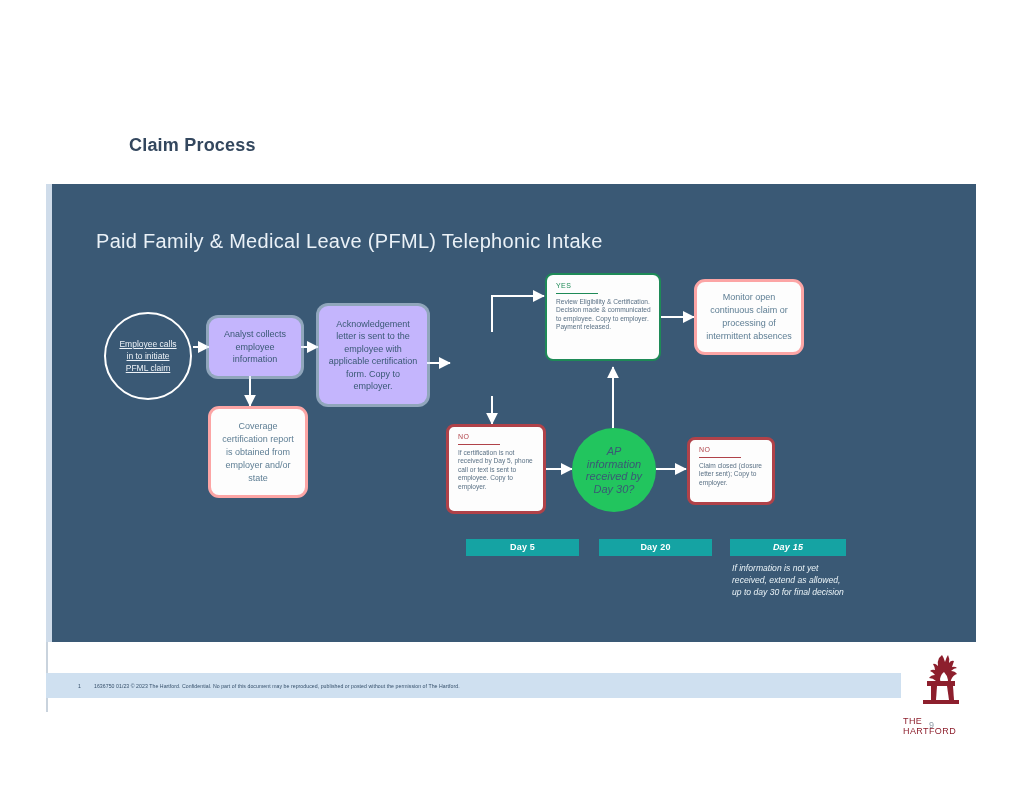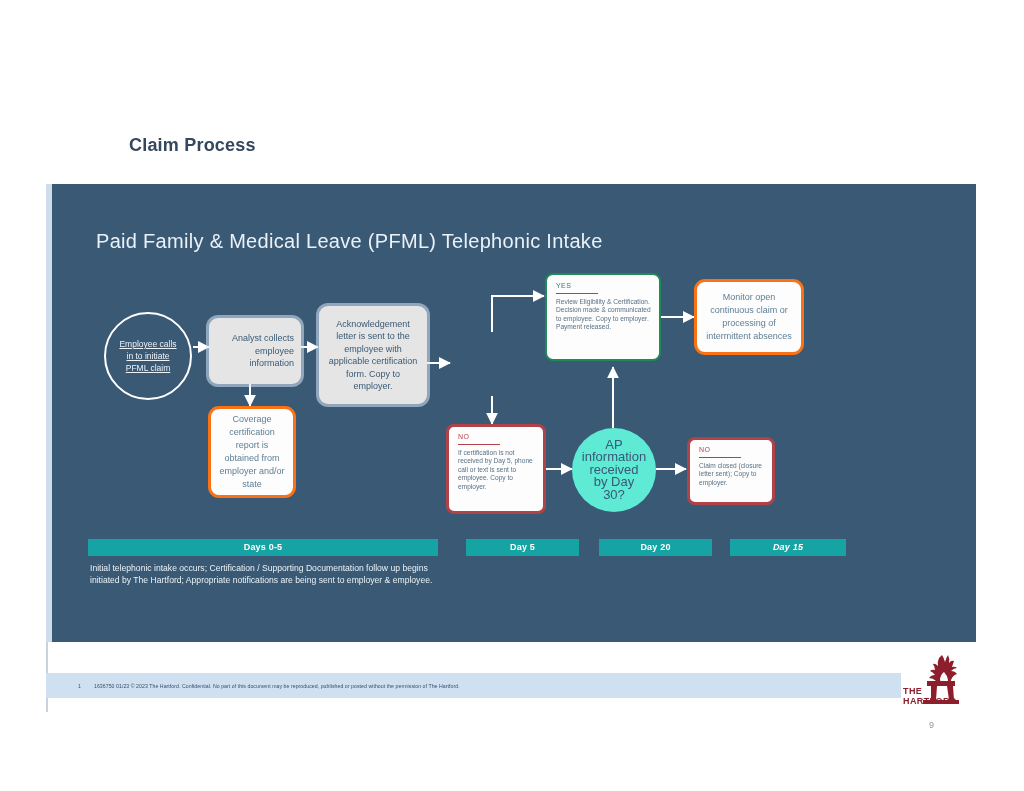--- a/index.html
+++ b/index.html
@@ -49,30 +49,30 @@
   .flow{position:absolute;left:46px;top:184px;width:930px;height:458px;}
 
   .node{position:absolute;box-sizing:border-box;display:flex;align-items:center;justify-content:center;text-align:center;}
 
   
   .circle-outline{
     border:2px solid #ffffff;border-radius:50%;
     color:#eef3f8;font-size:8.5px;line-height:12px;
   }
   .circle-fill{
-    background:#5eead4;border-radius:50%;
-    color:#3a5975;font-size:13px;line-height:12.5px;
+    background:#22c55e;border-radius:50%;
+    color:#3a5975;font-size:11px;line-height:12.5px;font-style:italic;
   }
   .rbox{
-    background:#e5e5e5;border-radius:9px;
+    background:#c4b5fd;border-radius:9px;
     color:#3a5975;font-size:9px;line-height:12.5px;
     box-shadow:0 0 0 3px rgba(215,230,245,.55);
   }
   .rbox-green{
-    background:#fdfdfd;border:3px solid #f97316;border-radius:11px;
+    background:#fdfdfd;border:3px solid #fca5a5;border-radius:11px;
     color:#5e7e94;font-size:9px;line-height:13px;
   }
   .rbox-green-note{
     background:#fdfdfd;border:2px solid #1e8a57;border-radius:8px;
     color:#5a7185;font-size:6.6px;line-height:8.6px;
     text-align:left;align-items:flex-start;justify-content:flex-start;
     padding:7px 8px 6px 9px;flex-direction:column;
   }
   .rbox-red-note{
     background:#fdfdfd;border:3px solid #b04249;border-radius:8px;
@@ -105,22 +105,22 @@
   }
   .footer-num{
     position:absolute;left:78px;top:683px;font-size:5.2px;color:#36506b;
   }
   .footer-text{
     position:absolute;left:94px;top:683px;font-size:5.2px;color:#36506b;
     white-space:nowrap;letter-spacing:.05px;
   }
   .logo{position:absolute;left:903px;top:655px;width:72px;height:56px;}
   .logo-text{
-    position:absolute;left:903px;top:686px;
-    color:#8d1f2d;font-weight:bold;font-size:9px;line-height:10px;letter-spacing:.4px;
+    position:absolute;left:903px;top:716px;
+    color:#8d1f2d;font-weight:normal;font-size:9px;line-height:10px;letter-spacing:.4px;
   }
   .page-num{
     position:absolute;left:929px;top:720px;font-size:9px;color:#8e99a4;
   }
 </style>
 </head>
 <body>
 
 <div class="page">
 
@@ -160,23 +160,23 @@
 
       <line x1="567" y1="244" x2="567" y2="183" stroke="#ffffff" stroke-width="2" marker-end="url(#ah)"></line>
 
       <line x1="610" y1="285" x2="640" y2="285" stroke="#ffffff" stroke-width="2" marker-end="url(#ah)"></line>
 
       <line x1="615" y1="133" x2="648" y2="133" stroke="#ffffff" stroke-width="2" marker-end="url(#ah)"></line>
     </svg>
 
     <div class="node circle-outline" style="left:58px;top:128px;width:88px;height:88px;padding:0 12px;text-decoration:underline;">Employee calls in to initiate PFML claim</div>
 
-    <div class="node rbox" style="left:163px;top:134px;width:92px;height:66px;padding:0 7px;text-align:right;">Analyst collects employee information</div>
-
-    <div class="node rbox-green" style="left:162px;top:222px;width:88px;height:92px;padding:0 8px;">Coverage certification report is obtained from employer and/or state</div>
+    <div class="node rbox" style="left:163px;top:134px;width:92px;height:58px;padding:0 7px;">Analyst collects employee information</div>
+
+    <div class="node rbox-green" style="left:162px;top:222px;width:100px;height:92px;padding:0 8px;">Coverage certification report is obtained from employer and/or state</div>
 
     <div class="node rbox" style="left:273px;top:122px;width:108px;height:98px;padding:0 8px;">Acknowledgement letter is sent to the employee with applicable certification form. Copy to employer.</div>
 
 
     <div class="node rbox-green-note" style="left:499px;top:89px;width:116px;height:88px;">
       <span class="tag tag-yes">YES</span>
       <span class="tag-rule tag-rule-yes"></span>
       <span class="note-txt">Review Eligibility &amp; Certification. Decision made &amp; communicated to employee. Copy to employer. Payment released.</span>
     </div>
 
@@ -189,32 +189,29 @@
     </div>
 
     <div class="node circle-fill" style="left:526px;top:244px;width:84px;height:84px;padding:0 10px;">AP information received by Day 30?</div>
 
     <div class="node rbox-red-note" style="left:641px;top:253px;width:88px;height:68px;">
       <span class="tag tag-no">NO</span>
       <span class="tag-rule tag-rule-no"></span>
       <span class="note-txt">Claim closed (closure letter sent); Copy to employer.</span>
     </div>
 
-    <div class="tl" style="left:42px;top:355px;width:350px;">
-      <div class="tl-head">Days 0-5</div>
-      <div class="tl-body">Initial telephonic intake occurs; Certification / Supporting Documentation follow up begins initiated by The Hartford; Appropriate notifications are being sent to employer &amp; employee.</div>
-    </div>
     <div class="tl" style="left:420px;top:355px;width:113px;">
       <div class="tl-head">Day 5</div>
     </div>
     <div class="tl" style="left:553px;top:355px;width:113px;">
       <div class="tl-head">Day 20</div>
     </div>
     <div class="tl" style="left:684px;top:355px;width:116px;font-style:italic;">
       <div class="tl-head">Day 15</div>
+      <div class="tl-body">If information is not yet received, extend as allowed, up to day 30 for final decision</div>
     </div>
   </div>
 
   <div class="footer-band"></div>
   <div class="footer-num">1</div>
   <div class="footer-text">1636750 01/23 © 2023 The Hartford. Confidential. No part of this document may be reproduced, published or posted without the permission of The Hartford.</div>
 
   <svg class="logo" viewBox="0 0 72 56">
     <g fill="#8d1f2d">
       <path d="M36 3 q-2 4 -1 8 q-3 -3 -5 -2 q2 3 2 6 q-3 -1 -5 1 q3 1 5 4 q-4 0 -6 3 q4 0 7 3 l2 4 h3 l-1 -6 q1 -5 4 -7 q3 3 4 8 l-1 5 h3 l1 -5 q2 -5 6 -6 q-2 -3 -6 -3 q3 -3 6 -3 q-2 -2 -5 -1 q1 -3 2 -6 q-3 -1 -5 2 q1 -4 -1 -8 q-2 3 -3 7 q-1 -4 -3 -7 z"></path>

